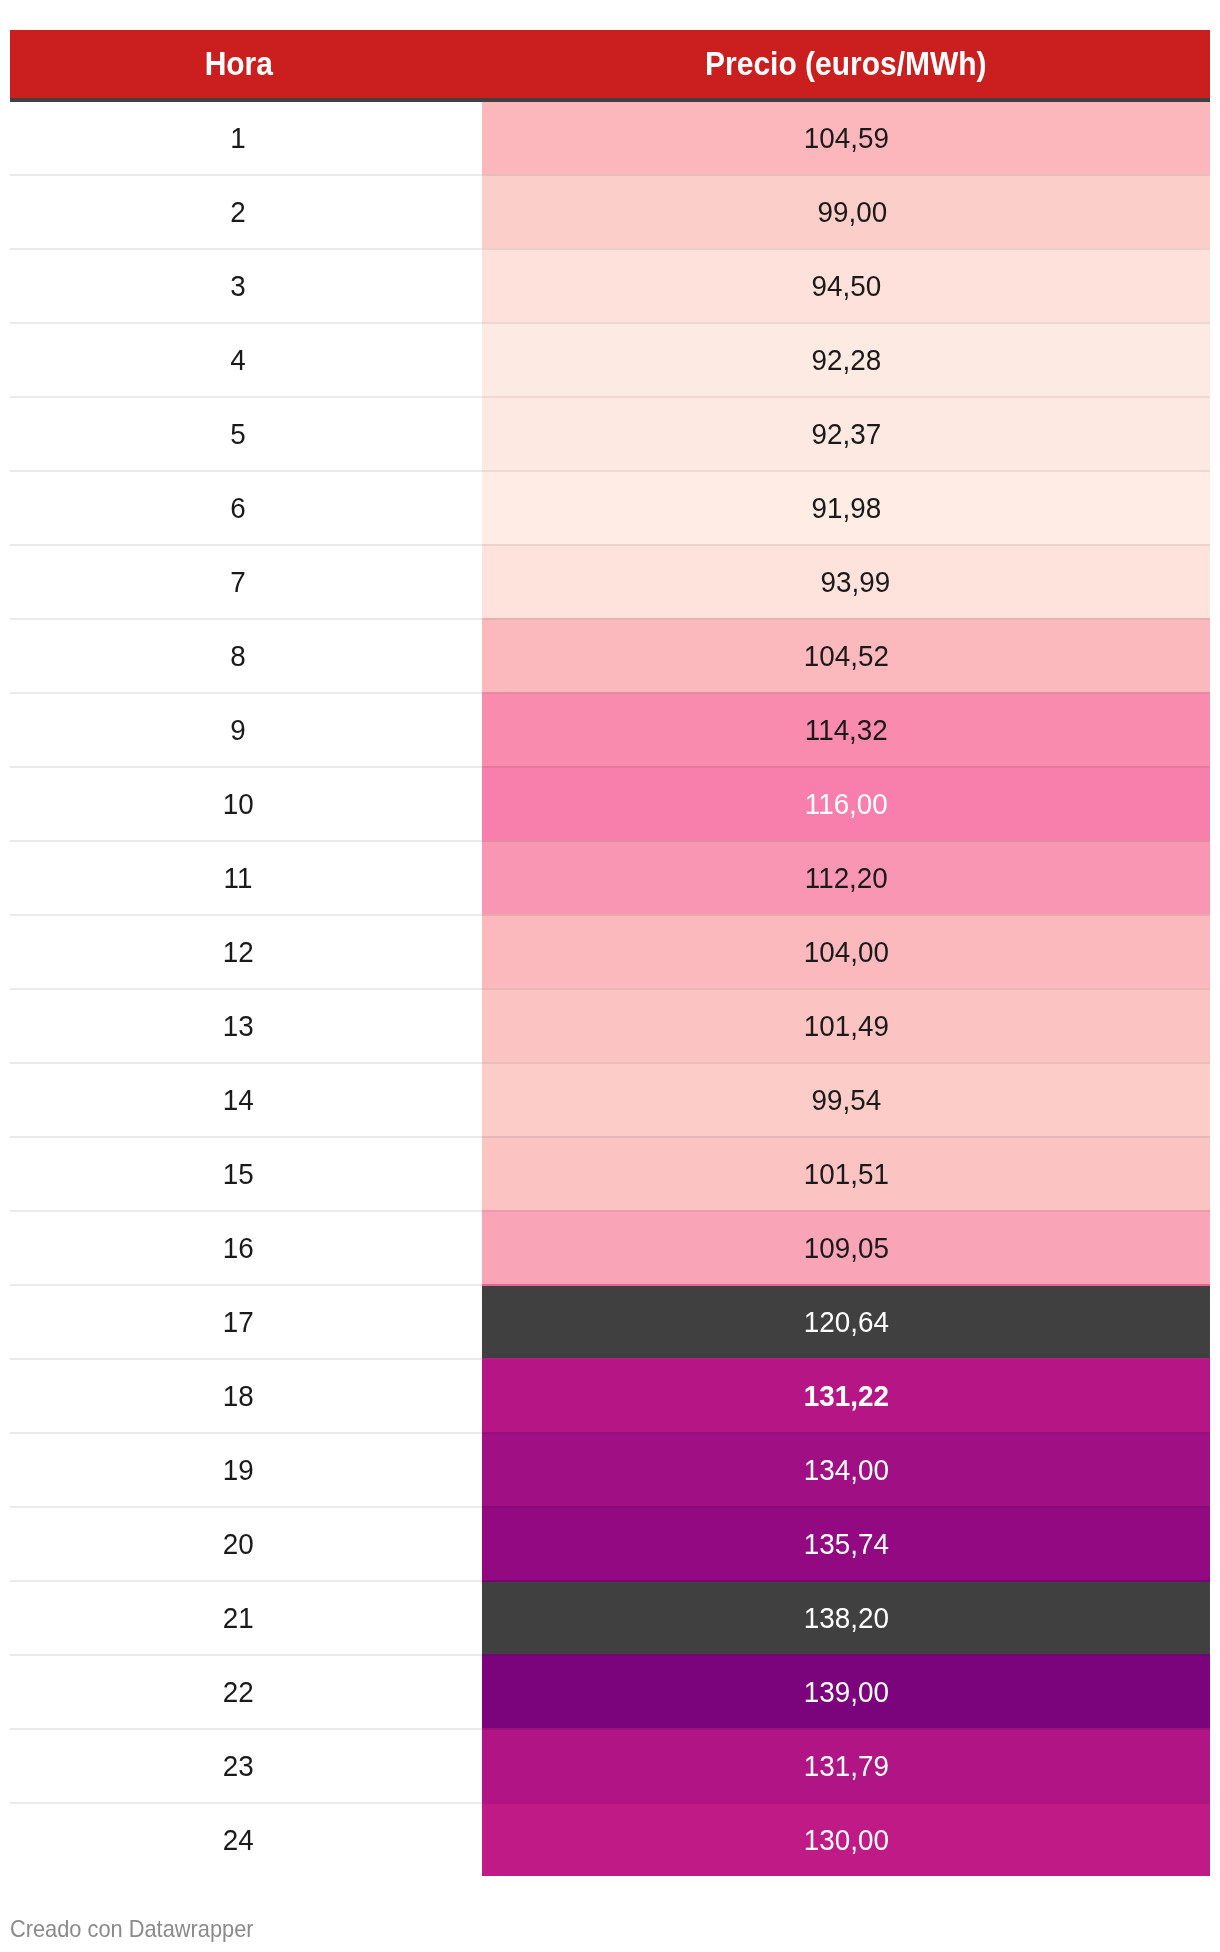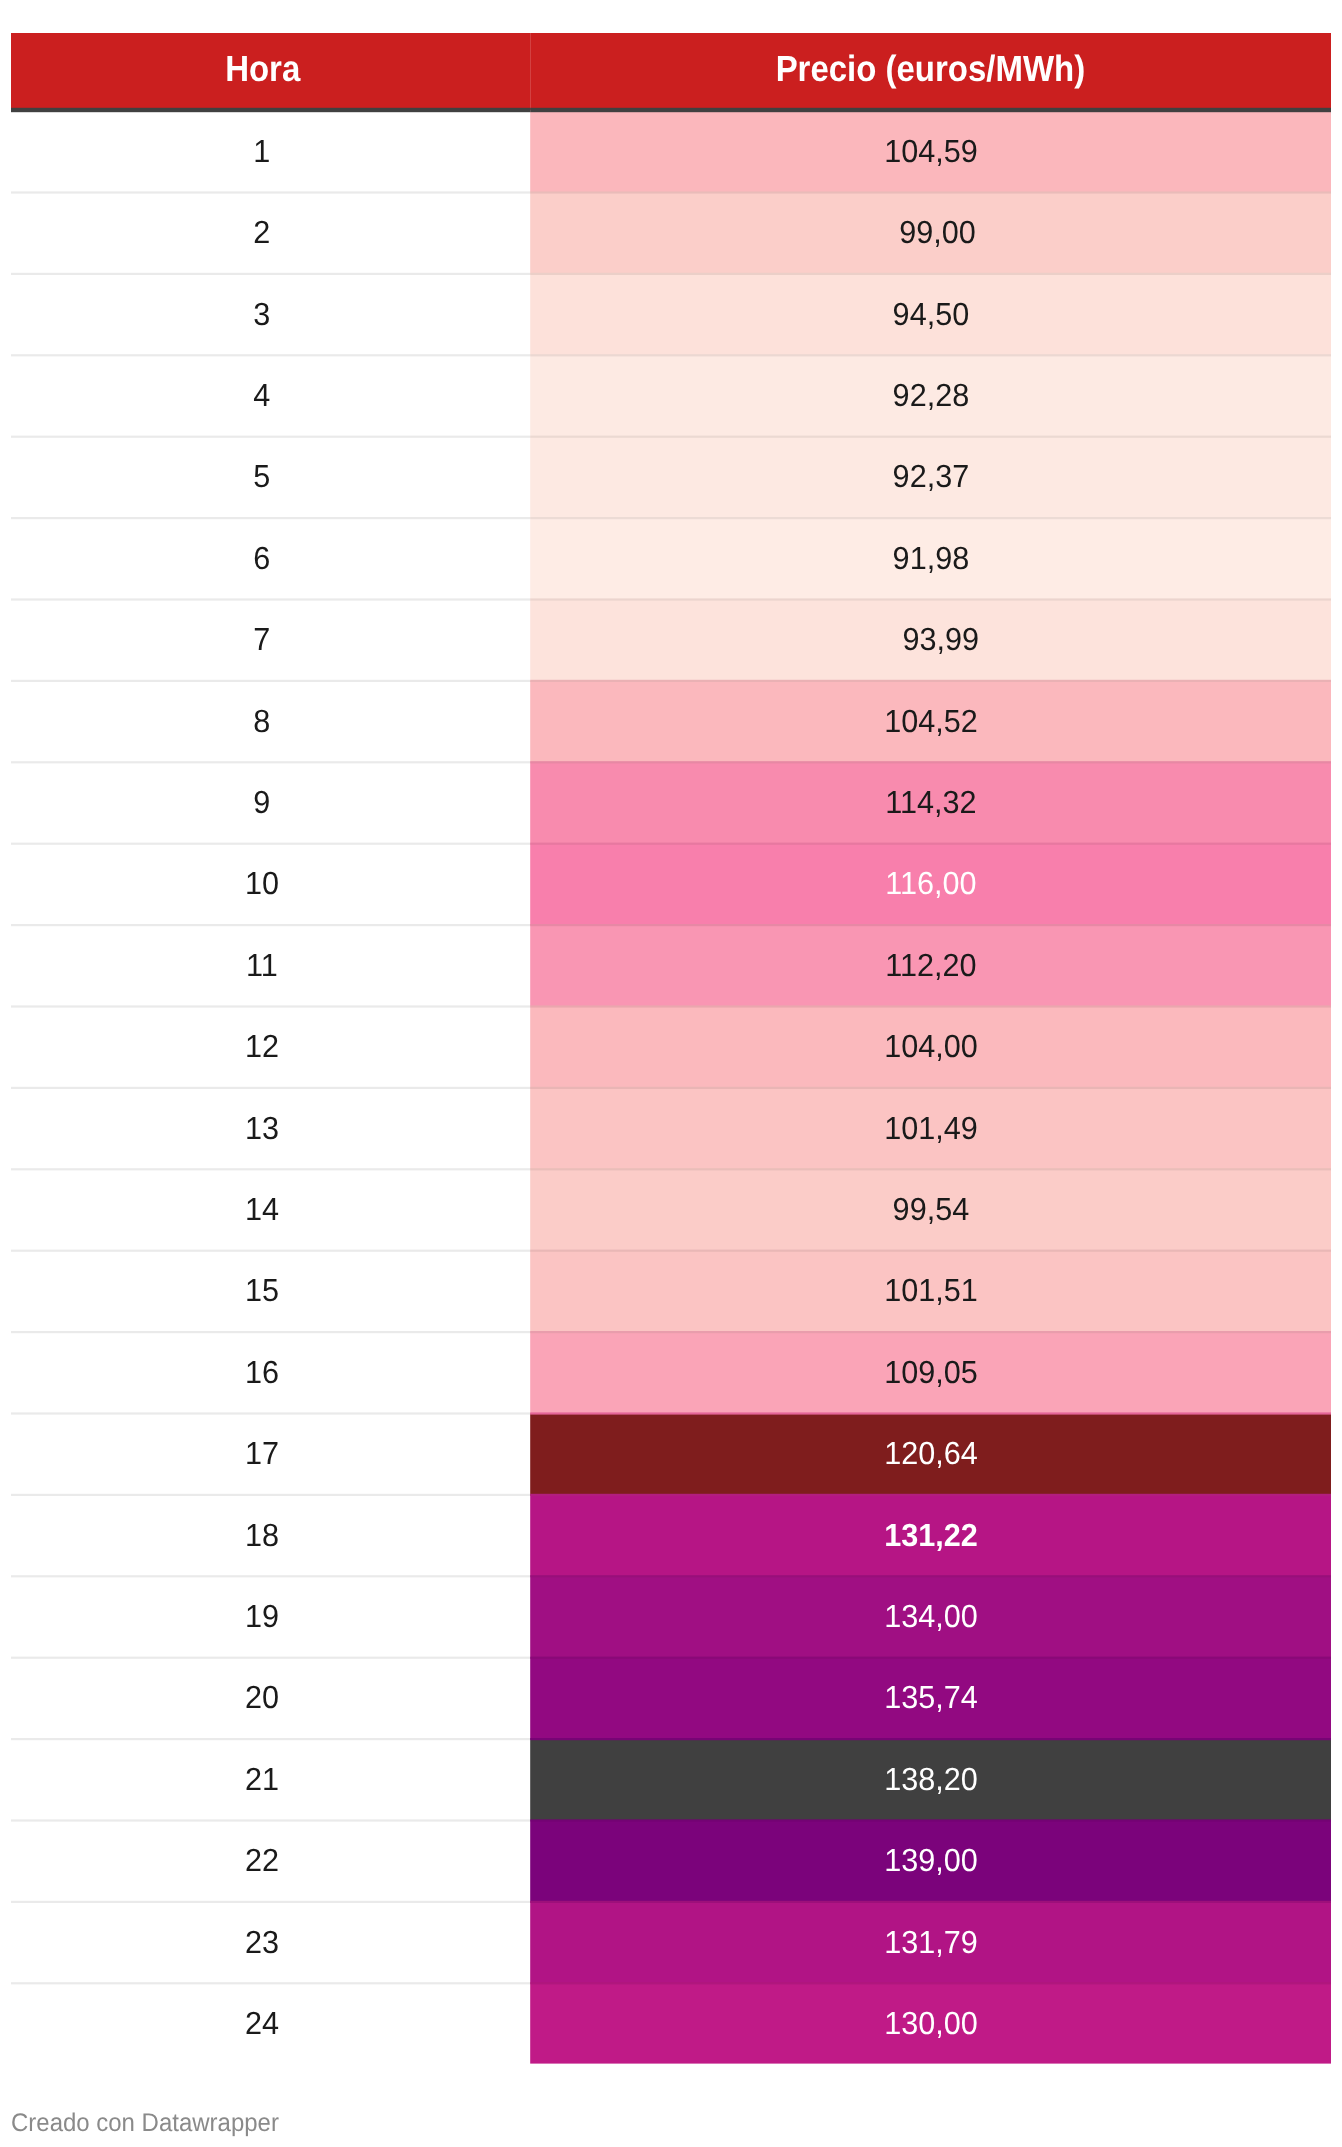--- a/index.html
+++ b/index.html
@@ -148,21 +148,21 @@
         <tr>
           <td class="c1"><span class="hora-inner">15</span></td>
           <td class="c2" style="background: rgb(251, 196, 195); border-bottom-color: rgb(233, 157, 172);"><span class="cell-txt">101,51</span></td>
         </tr>
         <tr>
           <td class="c1"><span class="hora-inner">16</span></td>
           <td class="c2" style="background: rgb(250, 164, 183); border-bottom-color: rgb(229, 101, 152);"><span class="cell-txt">109,05</span></td>
         </tr>
         <tr>
           <td class="c1"><span class="hora-inner">17</span></td>
-          <td class="c2 light" style="background: #7f1d1d; border-bottom-color: rgb(178, 30, 127);"><span class="cell-txt">120,64</span></td>
+          <td class="c2 light" style="background: #404040; border-bottom-color: rgb(178, 30, 127);"><span class="cell-txt">120,64</span></td>
         </tr>
         <tr>
           <td class="c1"><span class="hora-inner">18</span></td>
           <td class="c2 light" style="background: rgb(182, 21, 133); border-bottom-color: rgb(152, 15, 122); font-weight: bold;"><span class="cell-txt">131,22</span></td>
         </tr>
         <tr>
           <td class="c1"><span class="hora-inner">19</span></td>
           <td class="c2 light" style="background: rgb(160, 15, 131); border-bottom-color: rgb(138, 9, 120);"><span class="cell-txt">134,00</span></td>
         </tr>
         <tr>

